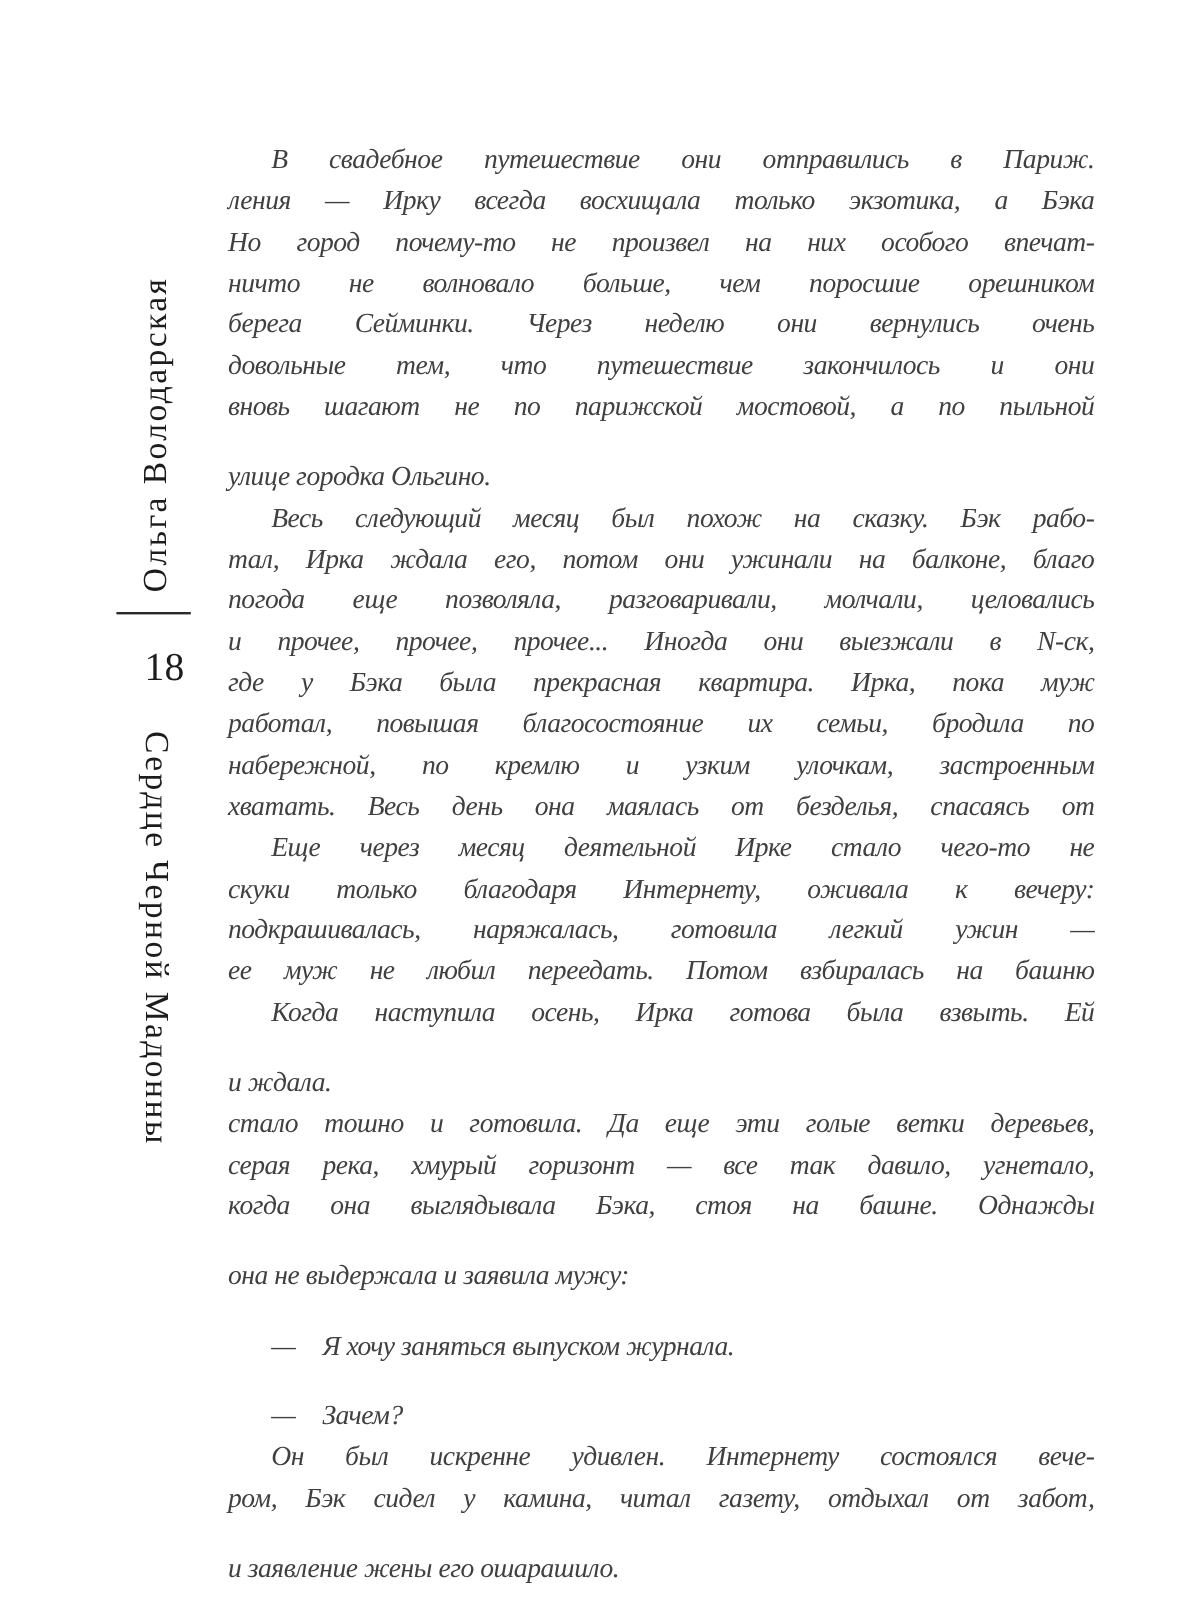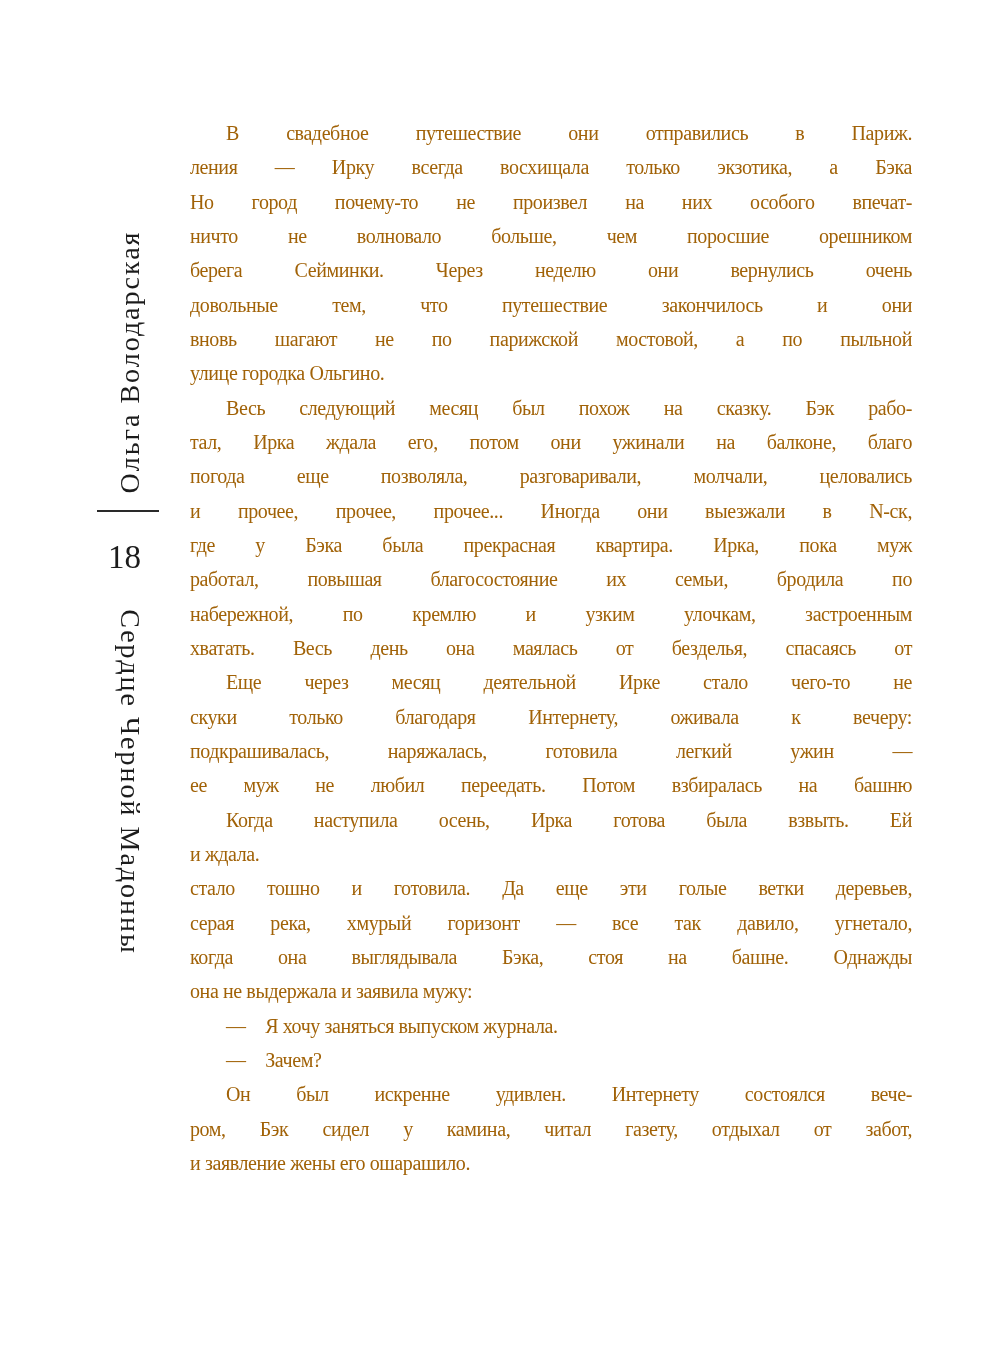--- a/index.html
+++ b/index.html
@@ -46,46 +46,48 @@
     top: 510px;
     width: 62px;
     height: 2px;
     background: #2a2a2a;
   }
   #folio {
     position: absolute;
     left: 108px;
     top: 538px;
     width: 58px;
-    text-align: left;
+    text-align: center;
     font-size: 33px;
     line-height: 38px;
     color: #1c1c1c;
   }
 
   
   #body-text {
     position: absolute;
     left: 190px;
     top: 116px;
     width: 722px;
   }
   .line {
-    font-size: 20px;
+    font-size: 23px;
     line-height: 34.33px;
     letter-spacing: -0.4px;
     text-align: justify;
     text-align-last: justify;
     white-space: normal;
-    color: #a16207;
+    color: #404040;
+    font-style: italic;
   }
   .line.indent { text-indent: 36px; }
   .line.last {
     text-align: left;
     text-align-last: left;
+    margin-top: 24px;
   }
 </style>
 </head>
 <body>
 
 <div id="page">
 
   <div class="v-text" id="running-author">Ольга Володарская</div>
 
   <div id="sidebar-divider"></div>

